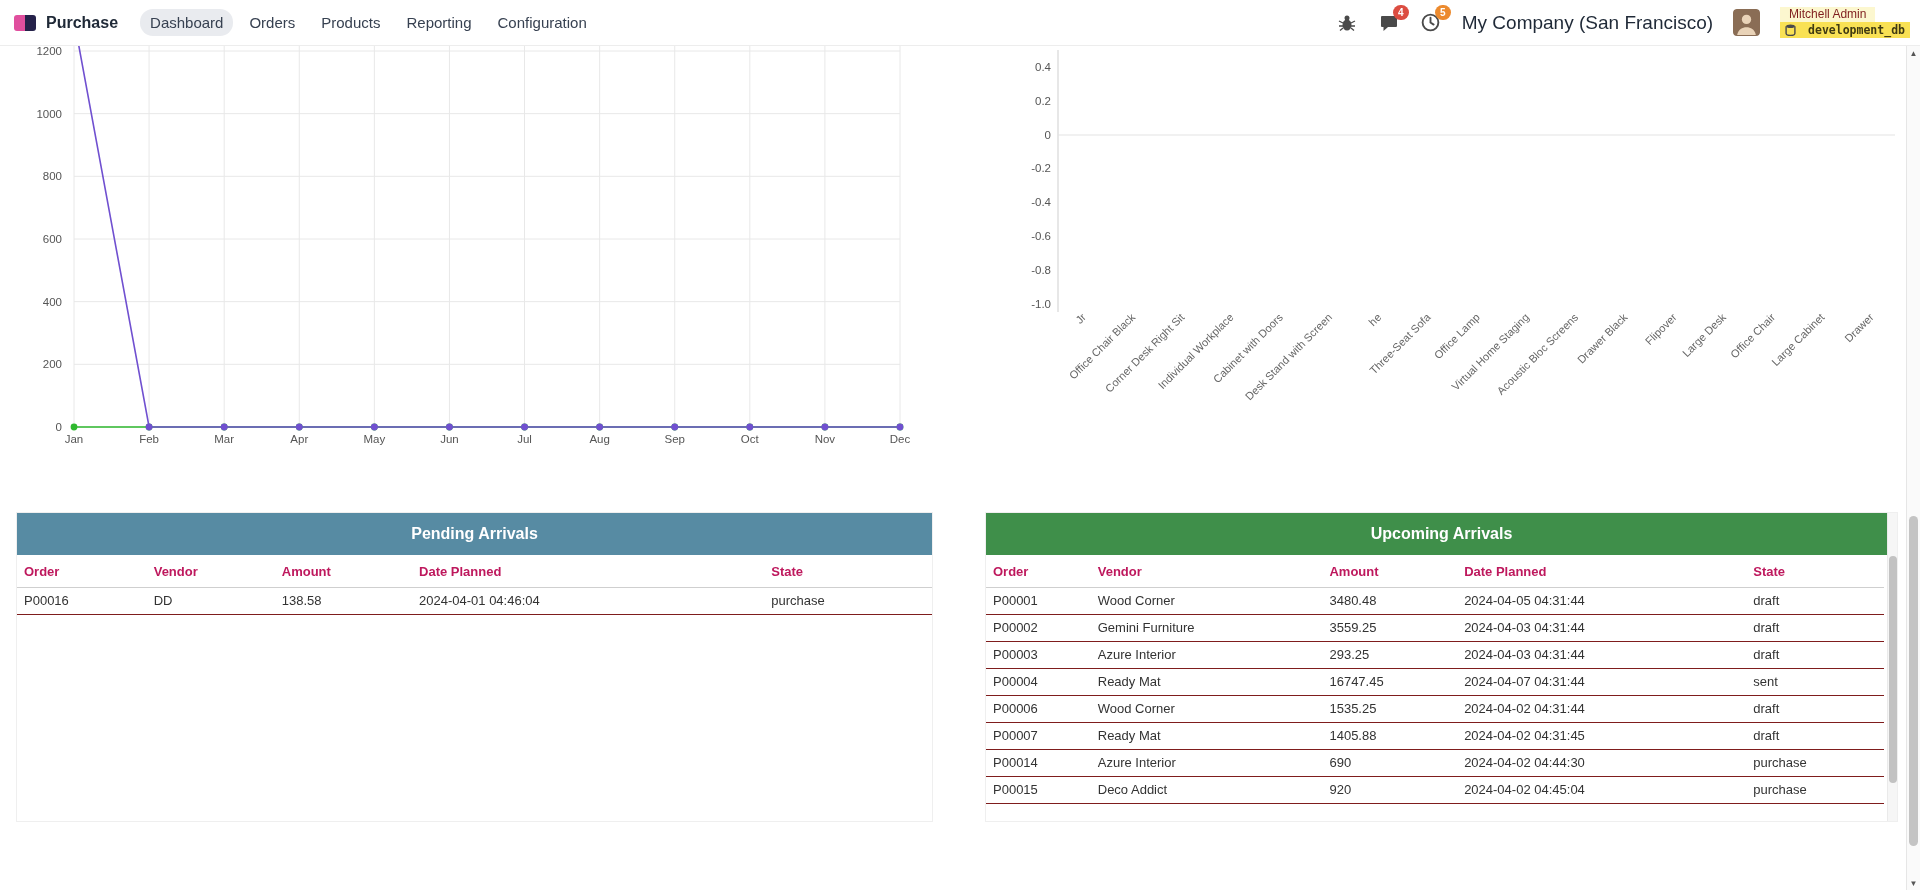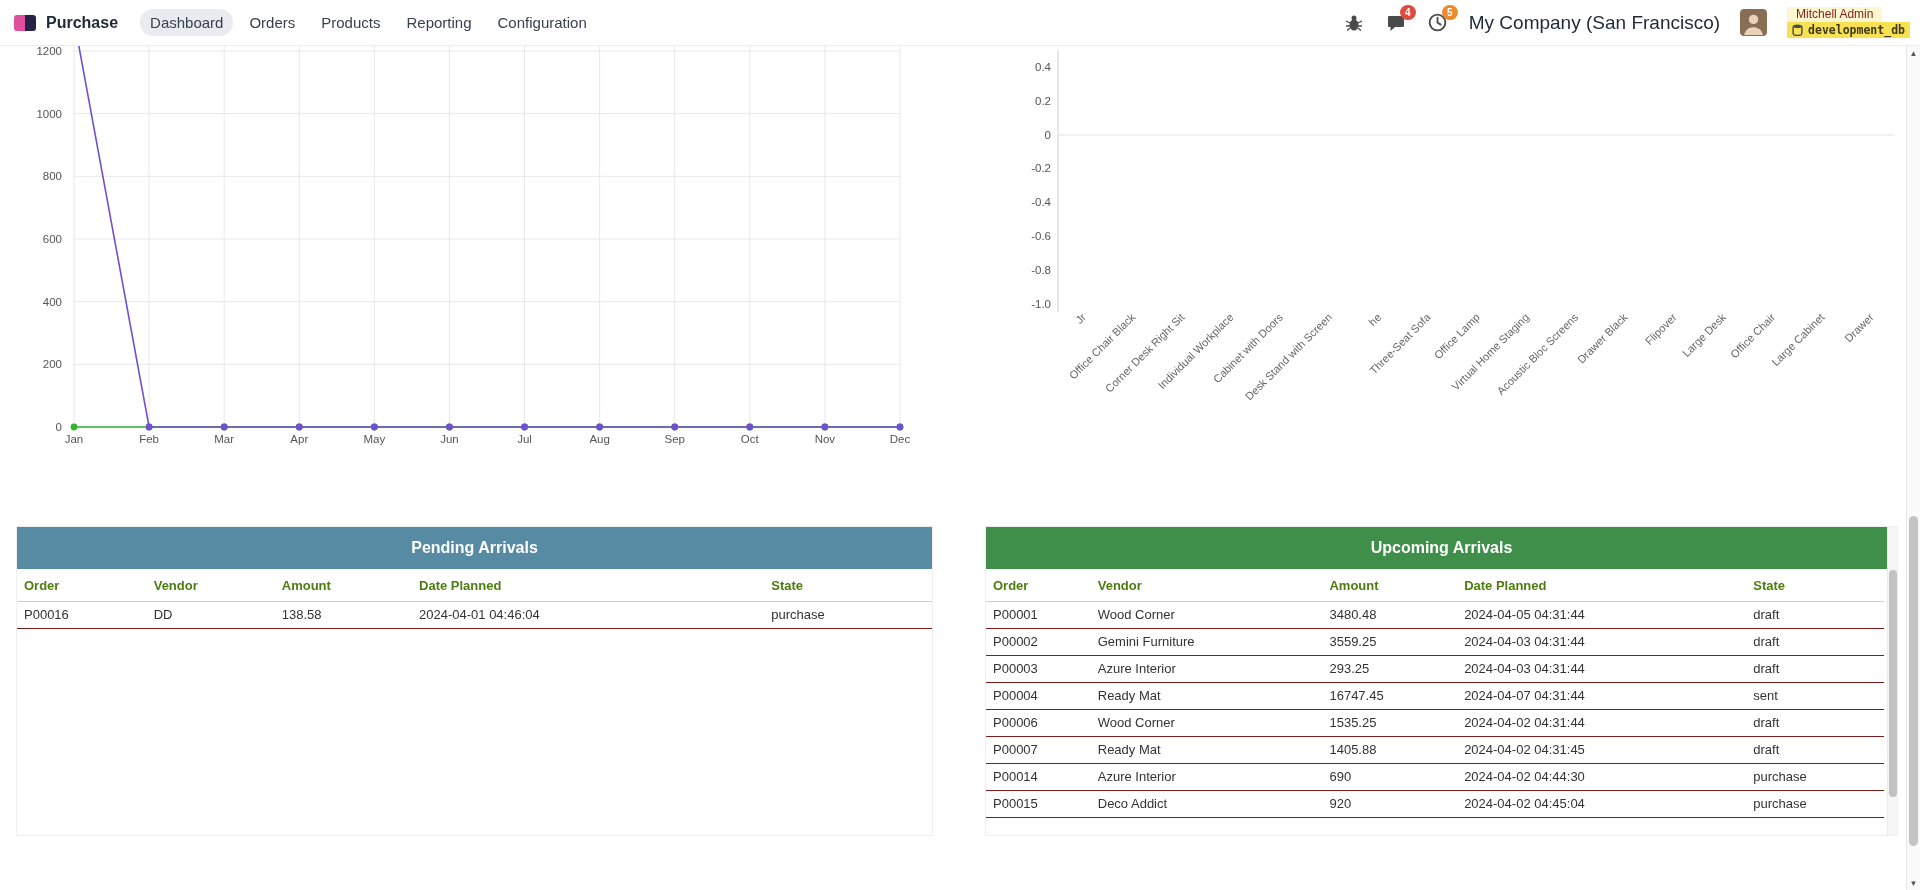--- a/index.html
+++ b/index.html
@@ -18,40 +18,40 @@
   .menu-item { font-size:15px; color:#374151; padding:5px 10px; border-radius:13px; cursor:pointer; white-space:nowrap; }
   .menu-item.active { background:#e9ebef; }
   .nav-right { display:flex; align-items:center; gap:20px; padding-right:10px; }
   .tray-icon { position:relative; width:22px; height:22px; display:flex; align-items:center; justify-content:center; cursor:pointer; }
   .badge { position:absolute; top:-7px; right:-9px; min-width:16px; height:15px; border-radius:8px;
            color:#fff; font-size:10px; font-weight:700; display:flex; align-items:center; justify-content:center; padding:0 4px; }
   .company { font-size:19px; color:#1f2937; cursor:pointer; white-space:nowrap; }
   .avatar { width:27px; height:27px; border-radius:4px; overflow:hidden; cursor:pointer; }
   .user-block { display:flex; flex-direction:column; align-items:flex-start; line-height:1.25; cursor:pointer; }
   .user-name { font-size:12px; color:#7f1d1d; padding:0 9px; background:#fcf7cf; }
-  .db-chip { display:flex; align-items:center; gap:5px; padding:1px 5px; }
+  .db-chip { display:flex; align-items:center; gap:12px; padding:1px 5px; }
   .db-chip span { font-family:"DejaVu Sans Mono", monospace; font-size:11.5px; font-weight:700; color:#3f3a12; }
 
   
   .chart-box { position:absolute; top:46px; background:#fff; }
   #line-box { left:0; width:950px; height:430px; }
   #bar-box  { left:1029px; width:915px; height:430px; }
   svg text.tick { font-family:"Liberation Sans", sans-serif; font-size:11.5px; fill:#555; }
   svg text.cat  { font-family:"Liberation Sans", sans-serif; font-size:11px;  fill:#666; }
 
   
-  .card { position:absolute; top:526px; height:310px; background:#fff; border:1px solid #efefef; overflow:hidden; }
+  .card { position:absolute; top:512px; height:310px; background:#fff; border:1px solid #efefef; overflow:hidden; }
   #pending-card  { left:16px;  width:917px; }
   #upcoming-card { left:961px; width:913px;margin-left:24px; }
   .card-header { height:42px; display:flex; align-items:center; justify-content:center;
                  color:#fff; font-size:16px; font-weight:700; }
   .data-table { border-collapse:collapse; table-layout:fixed; font-size:13px; color:#333; }
   #pending-table  { width:915px; }
   #upcoming-table { width:898px; }
-  .data-table th { text-align:left; font-weight:600; color:#4d7c0f; padding:9px 4px 8px 4px;
+  .data-table th { text-align:left; font-weight:600; color:#be185d; padding:9px 4px 8px 4px;
                    border-bottom:1px solid #cfcfcf; white-space:nowrap; overflow:hidden; }
   .data-table td { padding:5px 4px 6px 4px; border-bottom:1px solid #7f1d1d; white-space:nowrap; overflow:hidden; }
   .data-table th:first-child, .data-table td:first-child { padding-left:7px; }
   #pending-table  th:nth-child(1){width:14.5%} #pending-table  th:nth-child(2){width:14%}
   #pending-table  th:nth-child(3){width:15%}   #pending-table  th:nth-child(4){width:38.5%}
   #pending-table  th:nth-child(5){width:18%}
   #upcoming-table th:nth-child(1){width:12%}   #upcoming-table th:nth-child(2){width:25.8%}
   #upcoming-table th:nth-child(3){width:15%}   #upcoming-table th:nth-child(4){width:32.2%}
   #upcoming-table th:nth-child(5){width:15%}
 

